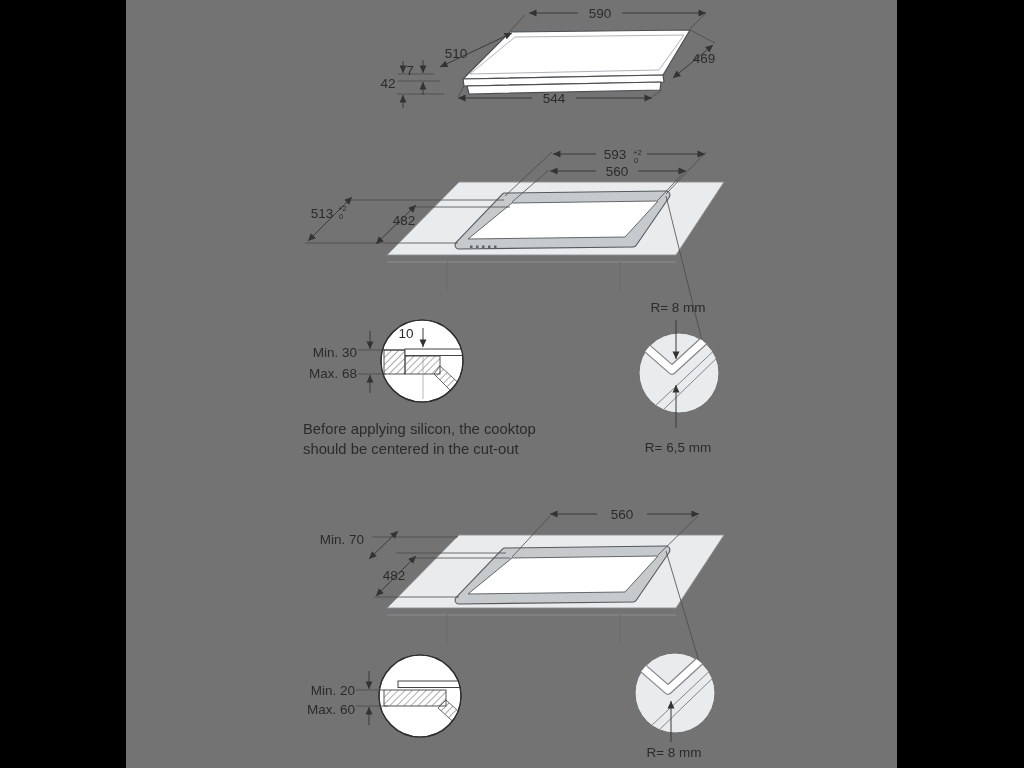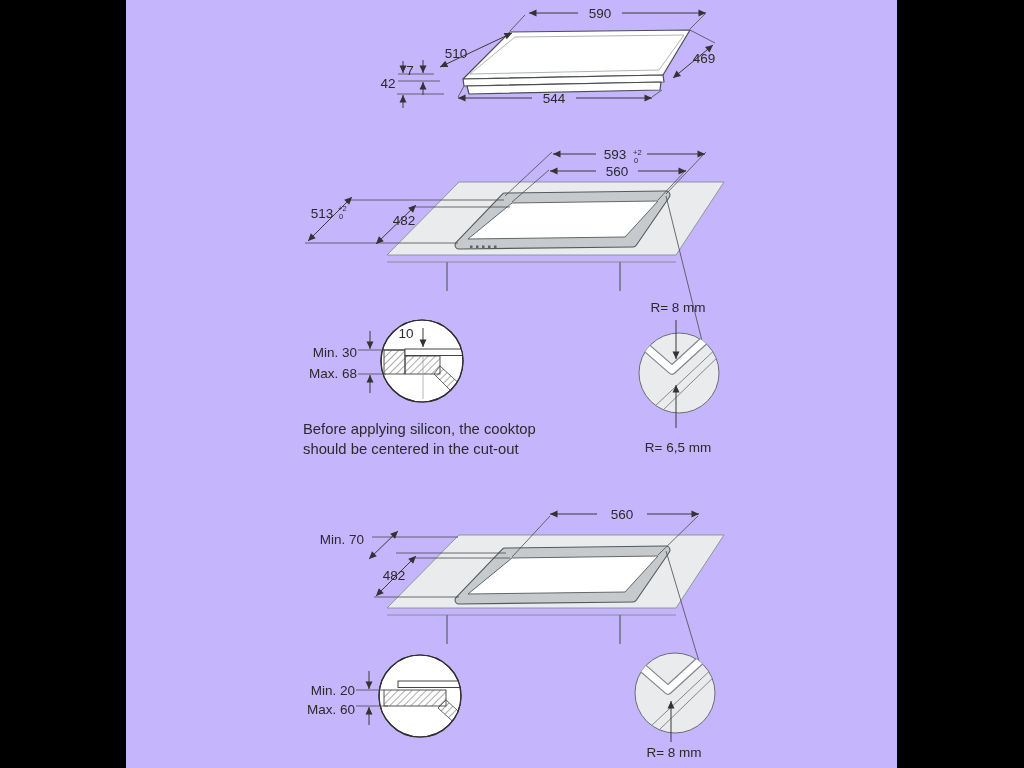--- a/index.html
+++ b/index.html
@@ -1,21 +1,21 @@
 <!DOCTYPE html>
 <html><head>
 <meta charset="utf-8">
 <style>
   html,body{margin:0;padding:0;background:#000;}
   #stage{position:relative;width:1024px;height:768px;margin:0 auto;background:#000;overflow:hidden;
          font-family:"Liberation Sans", sans-serif;}
   .bar{position:absolute;top:0;height:768px;background:#000;}
   #bar-left{left:0;width:126px;}
   #bar-right{left:897px;width:127px;}
-  #canvas{position:absolute;left:126px;top:0;width:771px;height:768px;background:#c4b5fd;}
+  #canvas{position:absolute;left:126px;top:0;width:771px;height:768px;background:#737373;}
   svg text{fill:#2b2b2b;font-family:"Liberation Sans", sans-serif;}
   .dim{stroke:#3a3a3a;stroke-width:1;fill:none;}
   .ext{stroke:#4a4a4a;stroke-width:0.8;fill:none;}
   .edge{stroke:#4a4e52;stroke-width:1.2;fill:#fff;stroke-linejoin:round;}
   .lbl{font-size:13.5px;}
   .tol{font-size:7.5px;}
   .note{font-size:14.8px;}
 </style>
 </head>
 <body>

